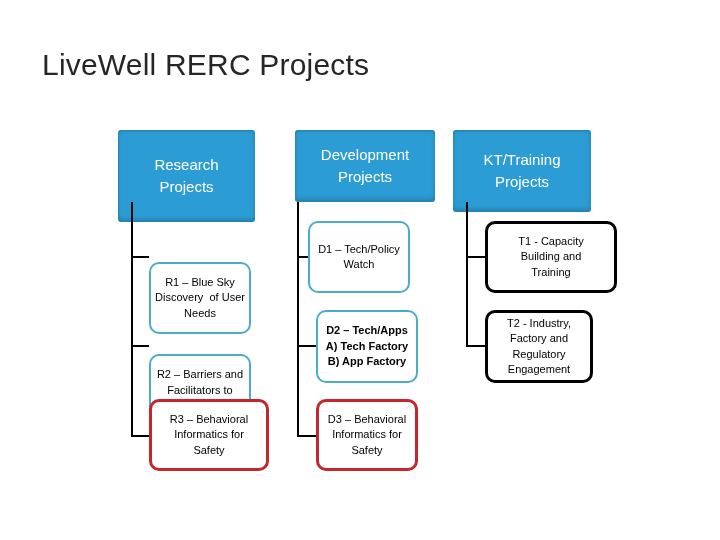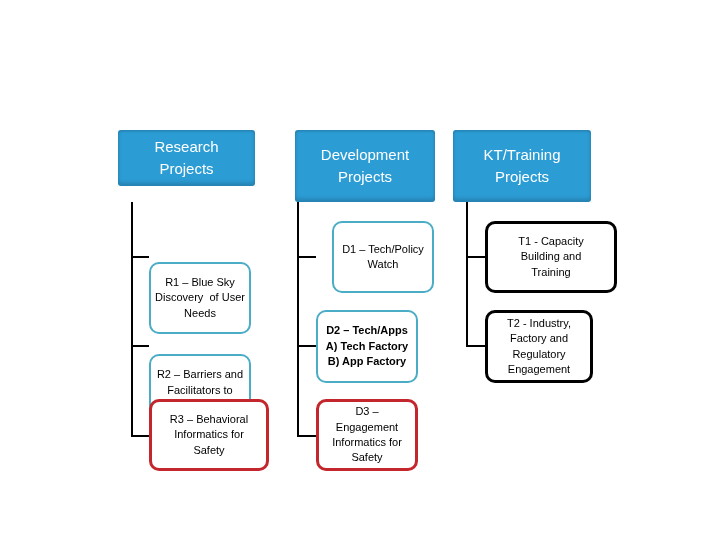--- a/index.html
+++ b/index.html
@@ -47,22 +47,23 @@
   .project-box.red{border:3px solid var(--red-border);}
   .project-box.black{border:3px solid var(--black-border);}
   .vline{position:absolute;width:2px;background:var(--connector);}
   .hline{position:absolute;height:2px;background:var(--connector);}
 </style>
 </head>
 <body>
 
 <div class="slide">
 
+  <div class="slide-title">LiveWell RERC Projects</div>
 
-  <div class="col-header" style="left:118px;top:130px;width:137px;height:56px;">Research
+  <div class="col-header" style="left:118px;top:130px;width:137px;height:92px;">Research
 Projects</div>
   <div class="vline" style="left:131px;top:202px;height:235px;"></div>
   <div class="hline" style="left:132px;top:256px;width:17px;"></div>
   <div class="hline" style="left:132px;top:345px;width:17px;"></div>
   <div class="hline" style="left:132px;top:435px;width:17px;"></div>
   <div class="project-box teal" style="left:149px;top:221px;width:102px;height:72px;margin-top:41px;">R1 – Blue Sky
 Discovery  of User
 Needs</div>
   <div class="project-box teal" style="left:149px;top:310px;width:102px;height:73px;margin-top:44px;">R2 – Barriers and
 Facilitators to
@@ -70,30 +71,30 @@
   <div class="project-box red" style="left:149px;top:399px;width:120px;height:72px;">R3 – Behavioral
 Informatics for
 Safety</div>
 
   <div class="col-header" style="left:284px;top:130px;width:140px;height:72px;margin-left:11px;">Development
 Projects</div>
   <div class="vline" style="left:297px;top:202px;height:235px;"></div>
   <div class="hline" style="left:298px;top:256px;width:18px;"></div>
   <div class="hline" style="left:298px;top:345px;width:18px;"></div>
   <div class="hline" style="left:298px;top:435px;width:18px;"></div>
-  <div class="project-box teal" style="left:332px;top:221px;width:102px;height:72px;">D1 – Tech/Policy
+  <div class="project-box teal" style="left:308px;top:221px;width:102px;height:72px;">D1 – Tech/Policy
 Watch</div>
   <div class="project-box teal" style="left:316px;top:310px;width:102px;height:73px;font-weight:bold;">D2 – Tech/Apps
 A) Tech Factory
 B) App Factory</div>
-  <div class="project-box red" style="left:316px;top:399px;width:102px;height:72px;">D3 – Engagement
+  <div class="project-box red" style="left:316px;top:399px;width:102px;height:72px;">D3 – Behavioral
 Informatics for
 Safety</div>
 
-  <div class="col-header" style="left:453px;top:130px;width:138px;height:72px;">KT/Training
+  <div class="col-header" style="left:453px;top:130px;width:138px;height:82px;">KT/Training
 Projects</div>
   <div class="vline" style="left:466px;top:202px;height:145px;"></div>
   <div class="hline" style="left:467px;top:256px;width:18px;"></div>
   <div class="hline" style="left:467px;top:345px;width:18px;"></div>
   <div class="project-box black" style="left:485px;top:221px;width:132px;height:72px;">T1 - Capacity
 Building and
 Training</div>
   <div class="project-box black" style="left:485px;top:310px;width:108px;height:73px;">T2 - Industry,
 Factory and
 Regulatory

